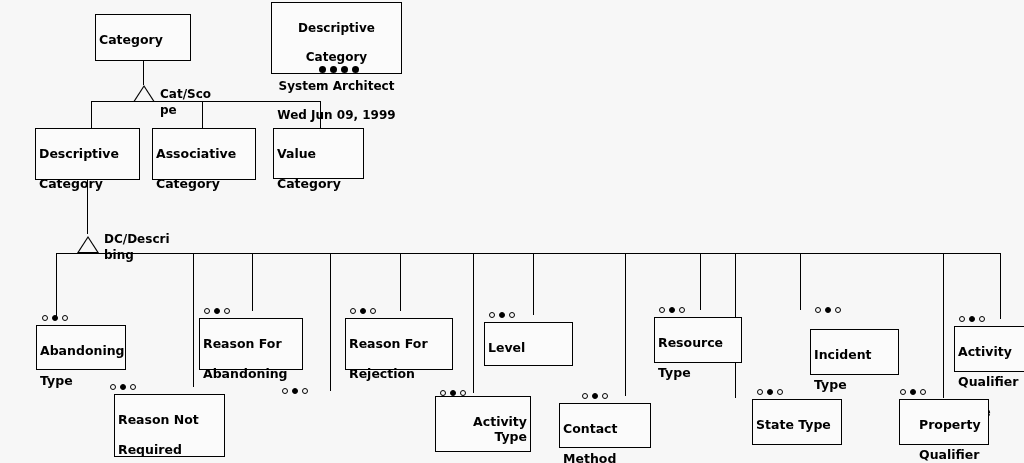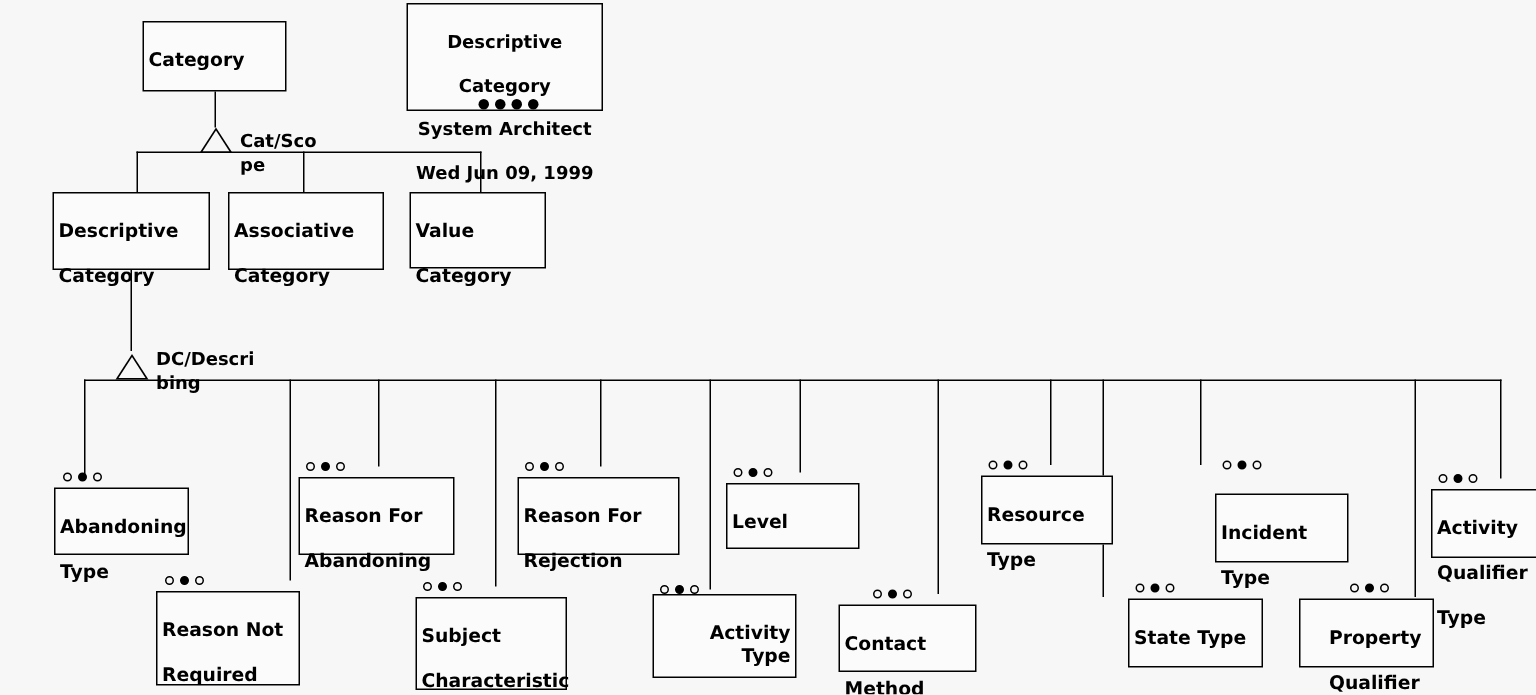--- a/index.html
+++ b/index.html
@@ -267,34 +267,29 @@
     <span class="ln">Activity</span>
     <span class="ln">Qualifier</span>
     <span class="ln">Type</span>
   </div>
 
   <div class="adorn" style="left:76px; top:384px;">
     <span></span>
     <span class="filled"></span>
     <span></span>
   </div>
-  <div class="node" style="left:70px; top:394px; width:96px; height:63px;">
+  <div class="node" style="left:80px; top:394px; width:111px; height:63px;">
     <span class="ln">Reason Not</span>
     <span class="ln">Required</span>
   </div>
 
   <div class="adorn" style="left:248px; top:388px;">
     <span></span>
     <span class="filled"></span>
     <span></span>
-  </div>
-  <div class="node" style="left:243px; top:398px; width:101px; height:62px;">
-    <span class="ln">Subject</span>
-    <span class="ln">Characteristic</span>
-    
   </div>
 
   <div class="adorn" style="left:406px; top:390px;">
     <span></span>
     <span class="filled"></span>
     <span></span>
   </div>
   <div class="node" style="left:401px; top:396px; width:96px; height:56px;text-align:right;">
     <span class="ln">Activity Type</span>
   </div>
@@ -316,19 +311,19 @@
   </div>
   <div class="node" style="left:718px; top:399px; width:90px; height:46px;">
     <span class="ln">State Type</span>
   </div>
 
   <div class="adorn" style="left:866px; top:389px;">
     <span></span>
     <span class="filled"></span>
     <span></span>
   </div>
-  <div class="node" style="left:832px; top:399px; width:90px; height:46px;padding-left:19px;">
+  <div class="node" style="left:865px; top:399px; width:90px; height:46px;padding-left:19px;">
     <span class="ln">Property</span>
     <span class="ln">Qualifier</span>
     
   </div>
 
 </div>
 
 </body></html>

